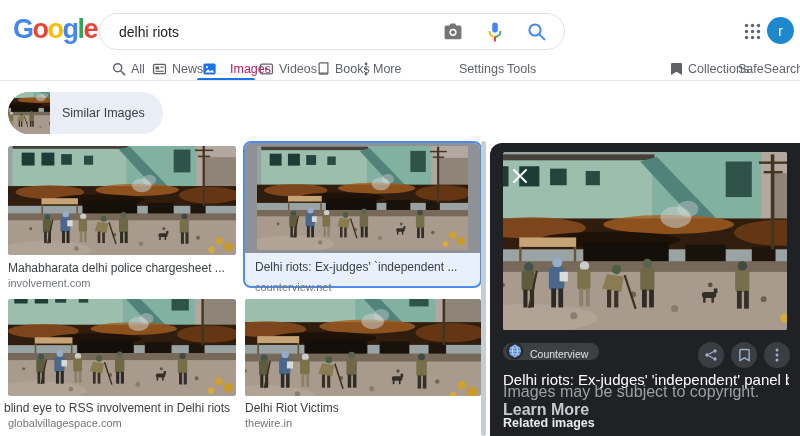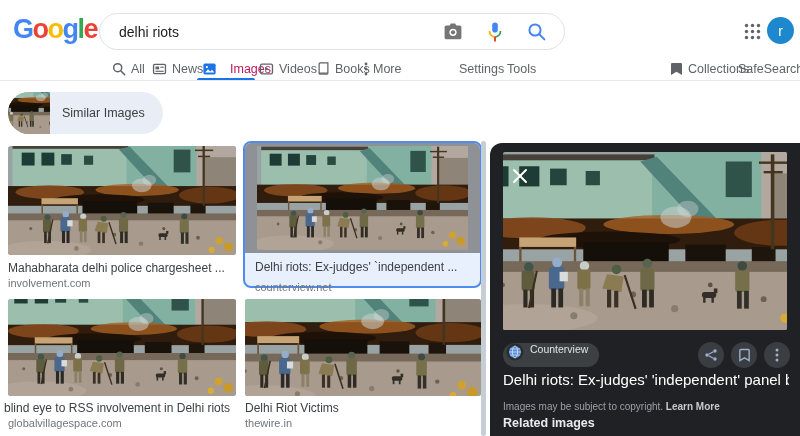--- a/index.html
+++ b/index.html
@@ -49,28 +49,28 @@
   .sel-img svg { width:211px; height:104px; }
 
   .scrollbar { left:481px; top:141px; width:5px; height:295px; background:#c5ced5; border-radius:3px; }
 
   
   .panel { left:490px; top:143px; width:310px; height:293px; background:#202124;
     border-top-left-radius:12px; color:#e8eaed; }
   .panel-photo { position:absolute; left:13px; top:9px; width:284px; height:178px;
     overflow:hidden; border-radius:2px; }
   .close-btn { position:absolute; left:21px; top:24px; width:18px; height:18px; cursor:pointer; }
-  .src-pill { position:absolute; left:13px; top:200px; height:24px; border-radius:12px;
-    background:#3c4043; display:flex; align-items:flex-start; gap:6px; padding:0 11px 0 3px; cursor:pointer; }
+  .src-pill { position:absolute; left:13px; top:200px; height:17px; border-radius:12px;
+    background:#3c4043; display:flex; align-items:flex-end; gap:6px; padding:0 11px 0 3px; cursor:pointer; }
   .src-pill .txt { font-size:10.5px; color:#dfe1e5; }
   .act { position:absolute; top:199px; width:26px; height:26px; border-radius:50%;
     background:#3a3d41; display:flex; align-items:center; justify-content:center; cursor:pointer; }
   .pv-title { position:absolute; left:13px; top:228px; width:286px; font-size:15px;
     color:#fff; white-space:nowrap; overflow:hidden; }
-  .pv-copy { position:absolute; left:13px; top:258px; font-size:10px; color:#9aa0a6; }
+  .pv-copy { position:absolute; left:13px; top:240px; font-size:16px; color:#9aa0a6; }
   .pv-copy .lm { color:#c6cace; font-weight:bold; cursor:pointer; }
   .pv-rel { position:absolute; left:13px; top:273px; font-size:12.5px; font-weight:bold; color:#e8eaed; }
 </style>
 </head>
 <body>
 
 <svg width="0" height="0" style="position:absolute" aria-hidden="true">
   <defs>
     <g id="scene-g">
       <rect x="0" y="0" width="300" height="150" fill="#9aa3a4"></rect>

